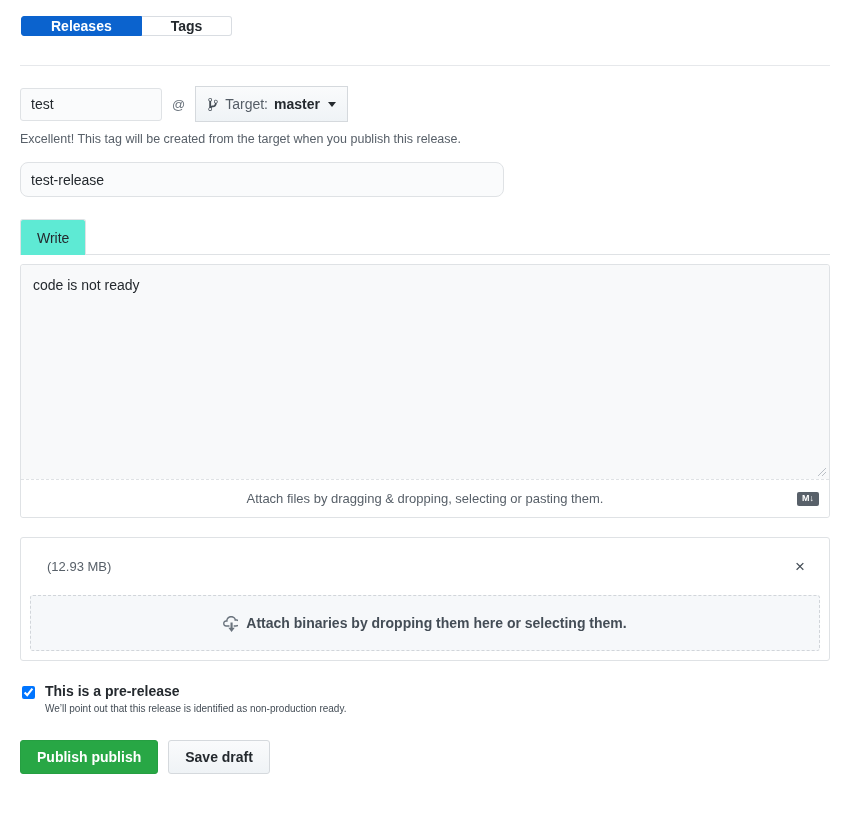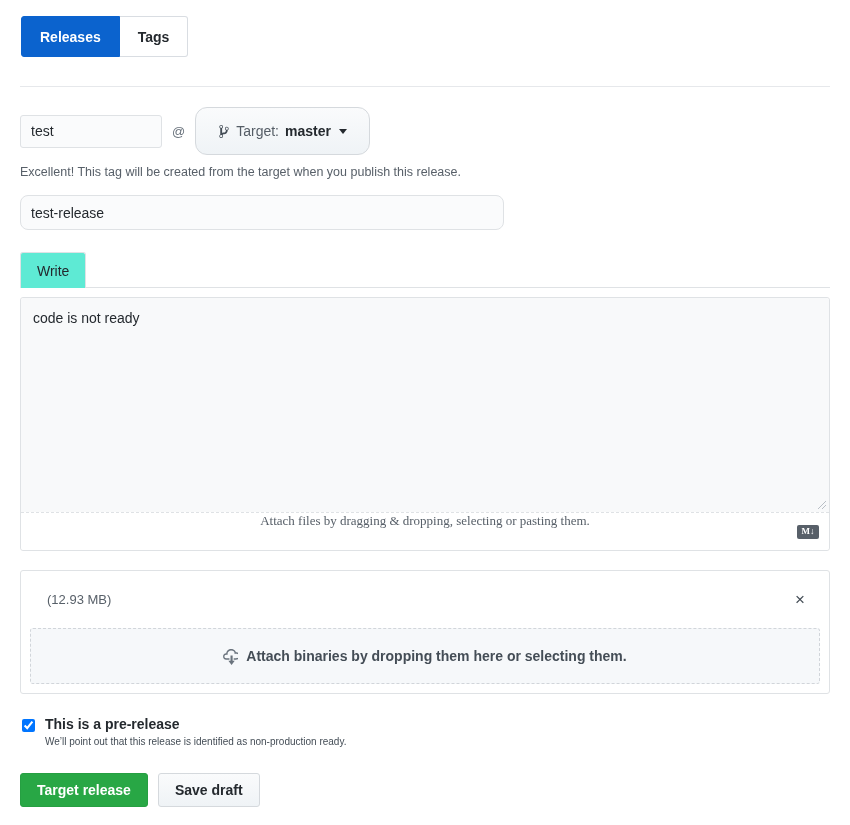--- a/index.html
+++ b/index.html
@@ -24,26 +24,26 @@
     padding: 0 20px;
   }
 
   
   .seg-tabs {
     display: flex;
     padding-top: 16px;
     margin-left: 1px;
   }
   .seg-tab {
-    height: 41px;
+    height: 20px;
     box-sizing: border-box;
     display: flex;
     align-items: center;
     justify-content: center;
-    padding: 0 18px;
+    padding: 0 29px;
     font-size: 14px;
     font-weight: bold;
     border: 1px solid #d9dde2;
     background: #ffffff;
     color: #24292e;
     cursor: pointer;
     user-select: none;
   }
   .seg-tab:first-child {
     border-radius: 3px 0 0 3px;
@@ -83,29 +83,29 @@
     border: 1px solid #dfe2e5;
     border-radius: 3px;
     outline: none;
   }
   .at-sign {
     margin: 0 10px;
     font-size: 13px;
     color: #6a737d;
   }
   .target-btn {
-    height: 48px;
+    height: 36px;
     box-sizing: border-box;
     display: inline-flex;
     align-items: center;
     gap: 6px;
-    padding: 0 22px;
+    padding: 0 11px;
     background: linear-gradient(#fafbfc, #eff3f6);
     border: 1px solid #d5d9dd;
-    border-radius: 12px;
+    border-radius: 0;
     font-size: 14px;
     color: #24292e;
     cursor: pointer;
     user-select: none;
   }
   .target-btn .t-label { color: #555d66; }
   .target-btn .t-value { font-weight: bold; color: #24292e; }
   .branch-icon { display: inline-flex; align-items: center; }
   .caret-down {
     width: 0; height: 0;
@@ -203,29 +203,28 @@
     right: 2px;
     bottom: 2px;
     width: 14px;
     height: 14px;
     pointer-events: none;
   }
   .comment-footer {
     height: 38px;
     box-sizing: border-box;
     display: flex;
-    align-items: flex-start;
+    align-items: center;
     justify-content: center;
     position: relative;
     border-top: 1px dashed #dfe2e5;
     font-size: 13px;
     color: #586069;
     background: #ffffff;
     border-radius: 0 0 3px 3px;
-    font-family: Liberation Serif, serif;
   }
   .md-badge {
     position: absolute;
     right: 10px;
     top: 50%;
     transform: translateY(-50%);
     width: 22px;
     height: 14px;
     border-radius: 2px;
     background: #586069;
@@ -432,20 +431,20 @@
   <div class="prerelease">
     <input class="pr-check" type="checkbox" checked="" style="">
     <div>
       <div class="pr-title">This is a pre-release</div>
       <div class="pr-sub">We’ll point out that this release is identified as non-production ready.</div>
     </div>
   </div>
 
   <div class="btn-row">
     <div class="btn btn-primary">
-      <span>Target release</span>
+      <span>Publish publish</span>
     </div>
     <div class="btn btn-default">
       <span>Save draft</span>
     </div>
   </div>
 
 </div>
 
 </body></html>

